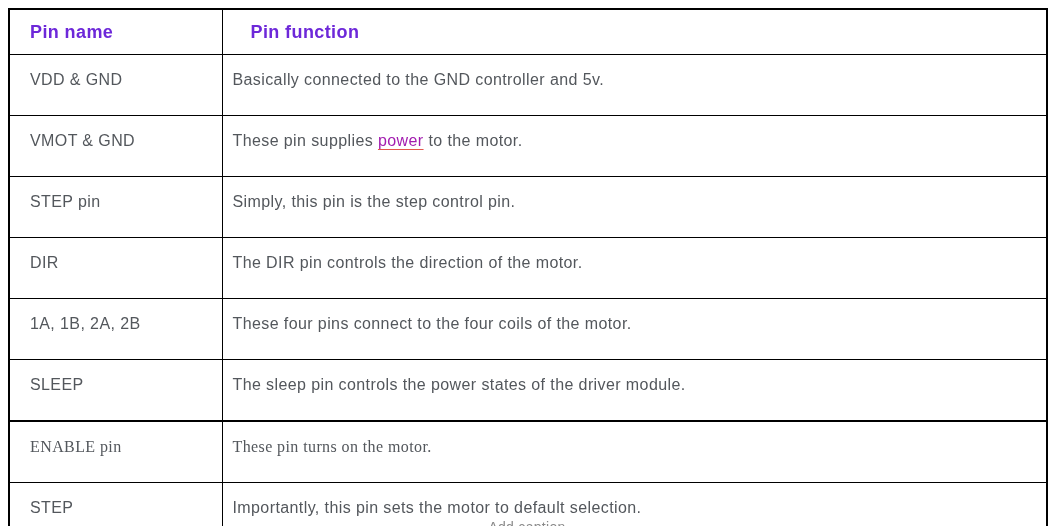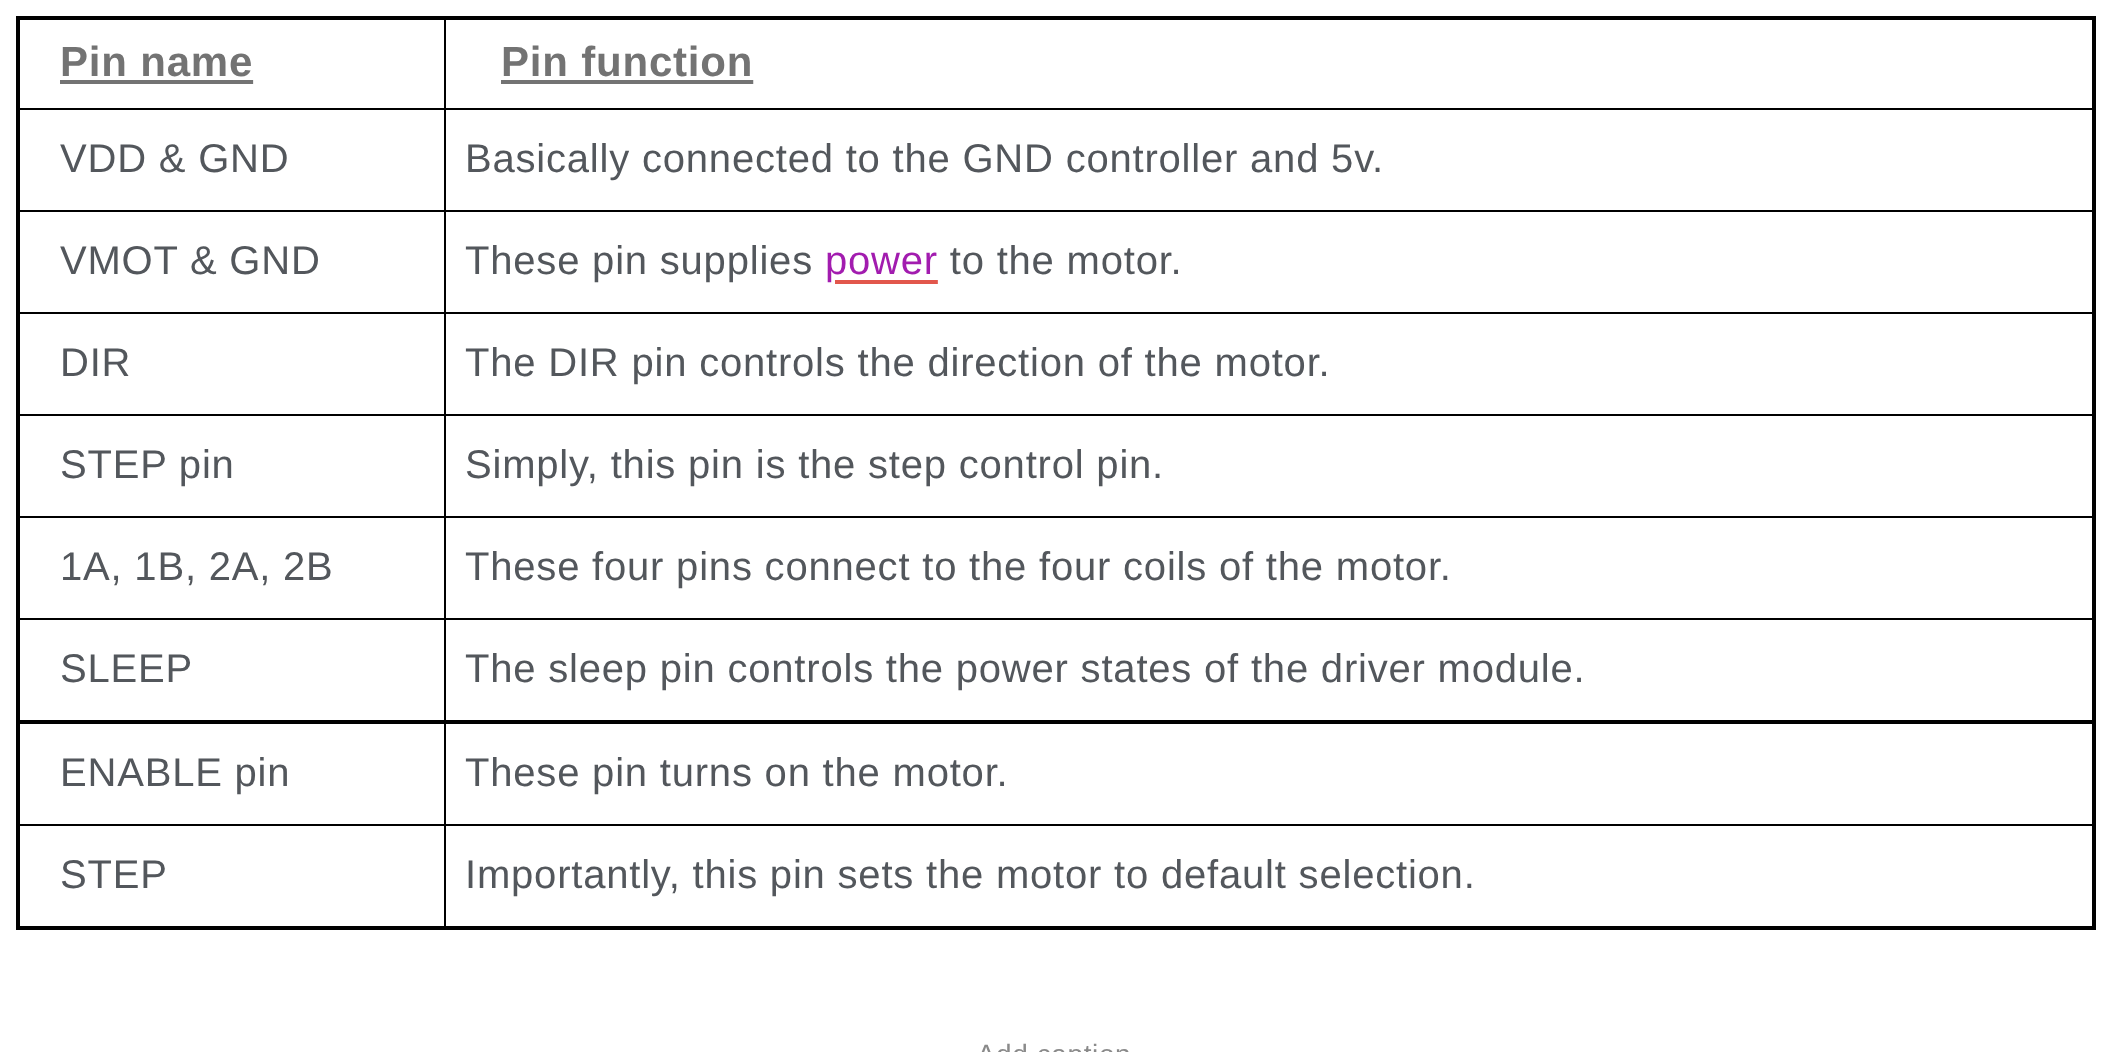--- a/index.html
+++ b/index.html
@@ -31,44 +31,44 @@
   }
   table.pin-table {
     border-width: 2px;
   }
   col.c-name { width: 213px; }
   col.c-func { width: 825px; }
   th {
     height: 44px;
     text-align: left;
     vertical-align: middle;
-    font-size: 21px;
+    font-size: 18px;
     font-weight: bold;
     letter-spacing: 0.4px;
-    color: #737373;
+    color: #6d28d9;
     padding: 0 0 0 20px;
-    text-decoration: underline;
   }
   th.func-h { padding-left: 28px; }
   td {
     height: 50px;
     vertical-align: middle;
-    font-size: 20px;
+    font-size: 16px;
     font-weight: 400;
     letter-spacing: 0.4px;
     color: #53575c;
-    padding: 0 0 0 20px;
+    padding: 0 0 10px 20px;
     white-space: nowrap;
     overflow: hidden;
   }
   td.func {
     padding-left: 10px;
   }
   tr.thick-top td {
     border-top-width: 2px;
+    font-family: Liberation Serif, serif;
   }
   a.inline-link {
     color: #a21caf;
     text-decoration: underline;
     text-decoration-color: #e2574c;
     text-underline-offset: 3px;
     cursor: pointer;
   }
   .caption {
     position: absolute;
@@ -101,26 +101,26 @@
     <tbody>
       <tr>
         <td>VDD &amp; GND</td>
         <td class="func">Basically connected to the GND controller and 5v.</td>
       </tr>
       <tr>
         <td>VMOT &amp; GND</td>
         <td class="func"><span>These pin supplies </span><a class="inline-link">power</a><span> to the motor.</span></td>
       </tr>
       <tr>
+        <td>STEP pin</td>
+        <td class="func">Simply, this pin is the step control pin.</td>
+      </tr>
+      <tr>
         <td>DIR</td>
         <td class="func">The DIR pin controls the direction of the motor.</td>
-      </tr>
-      <tr>
-        <td>STEP pin</td>
-        <td class="func">Simply, this pin is the step control pin.</td>
       </tr>
       <tr>
         <td>1A, 1B, 2A, 2B</td>
         <td class="func">These four pins connect to the four coils of the motor.</td>
       </tr>
       <tr>
         <td>SLEEP</td>
         <td class="func">The sleep pin controls the power states of the driver module.</td>
       </tr>
       <tr class="thick-top">

